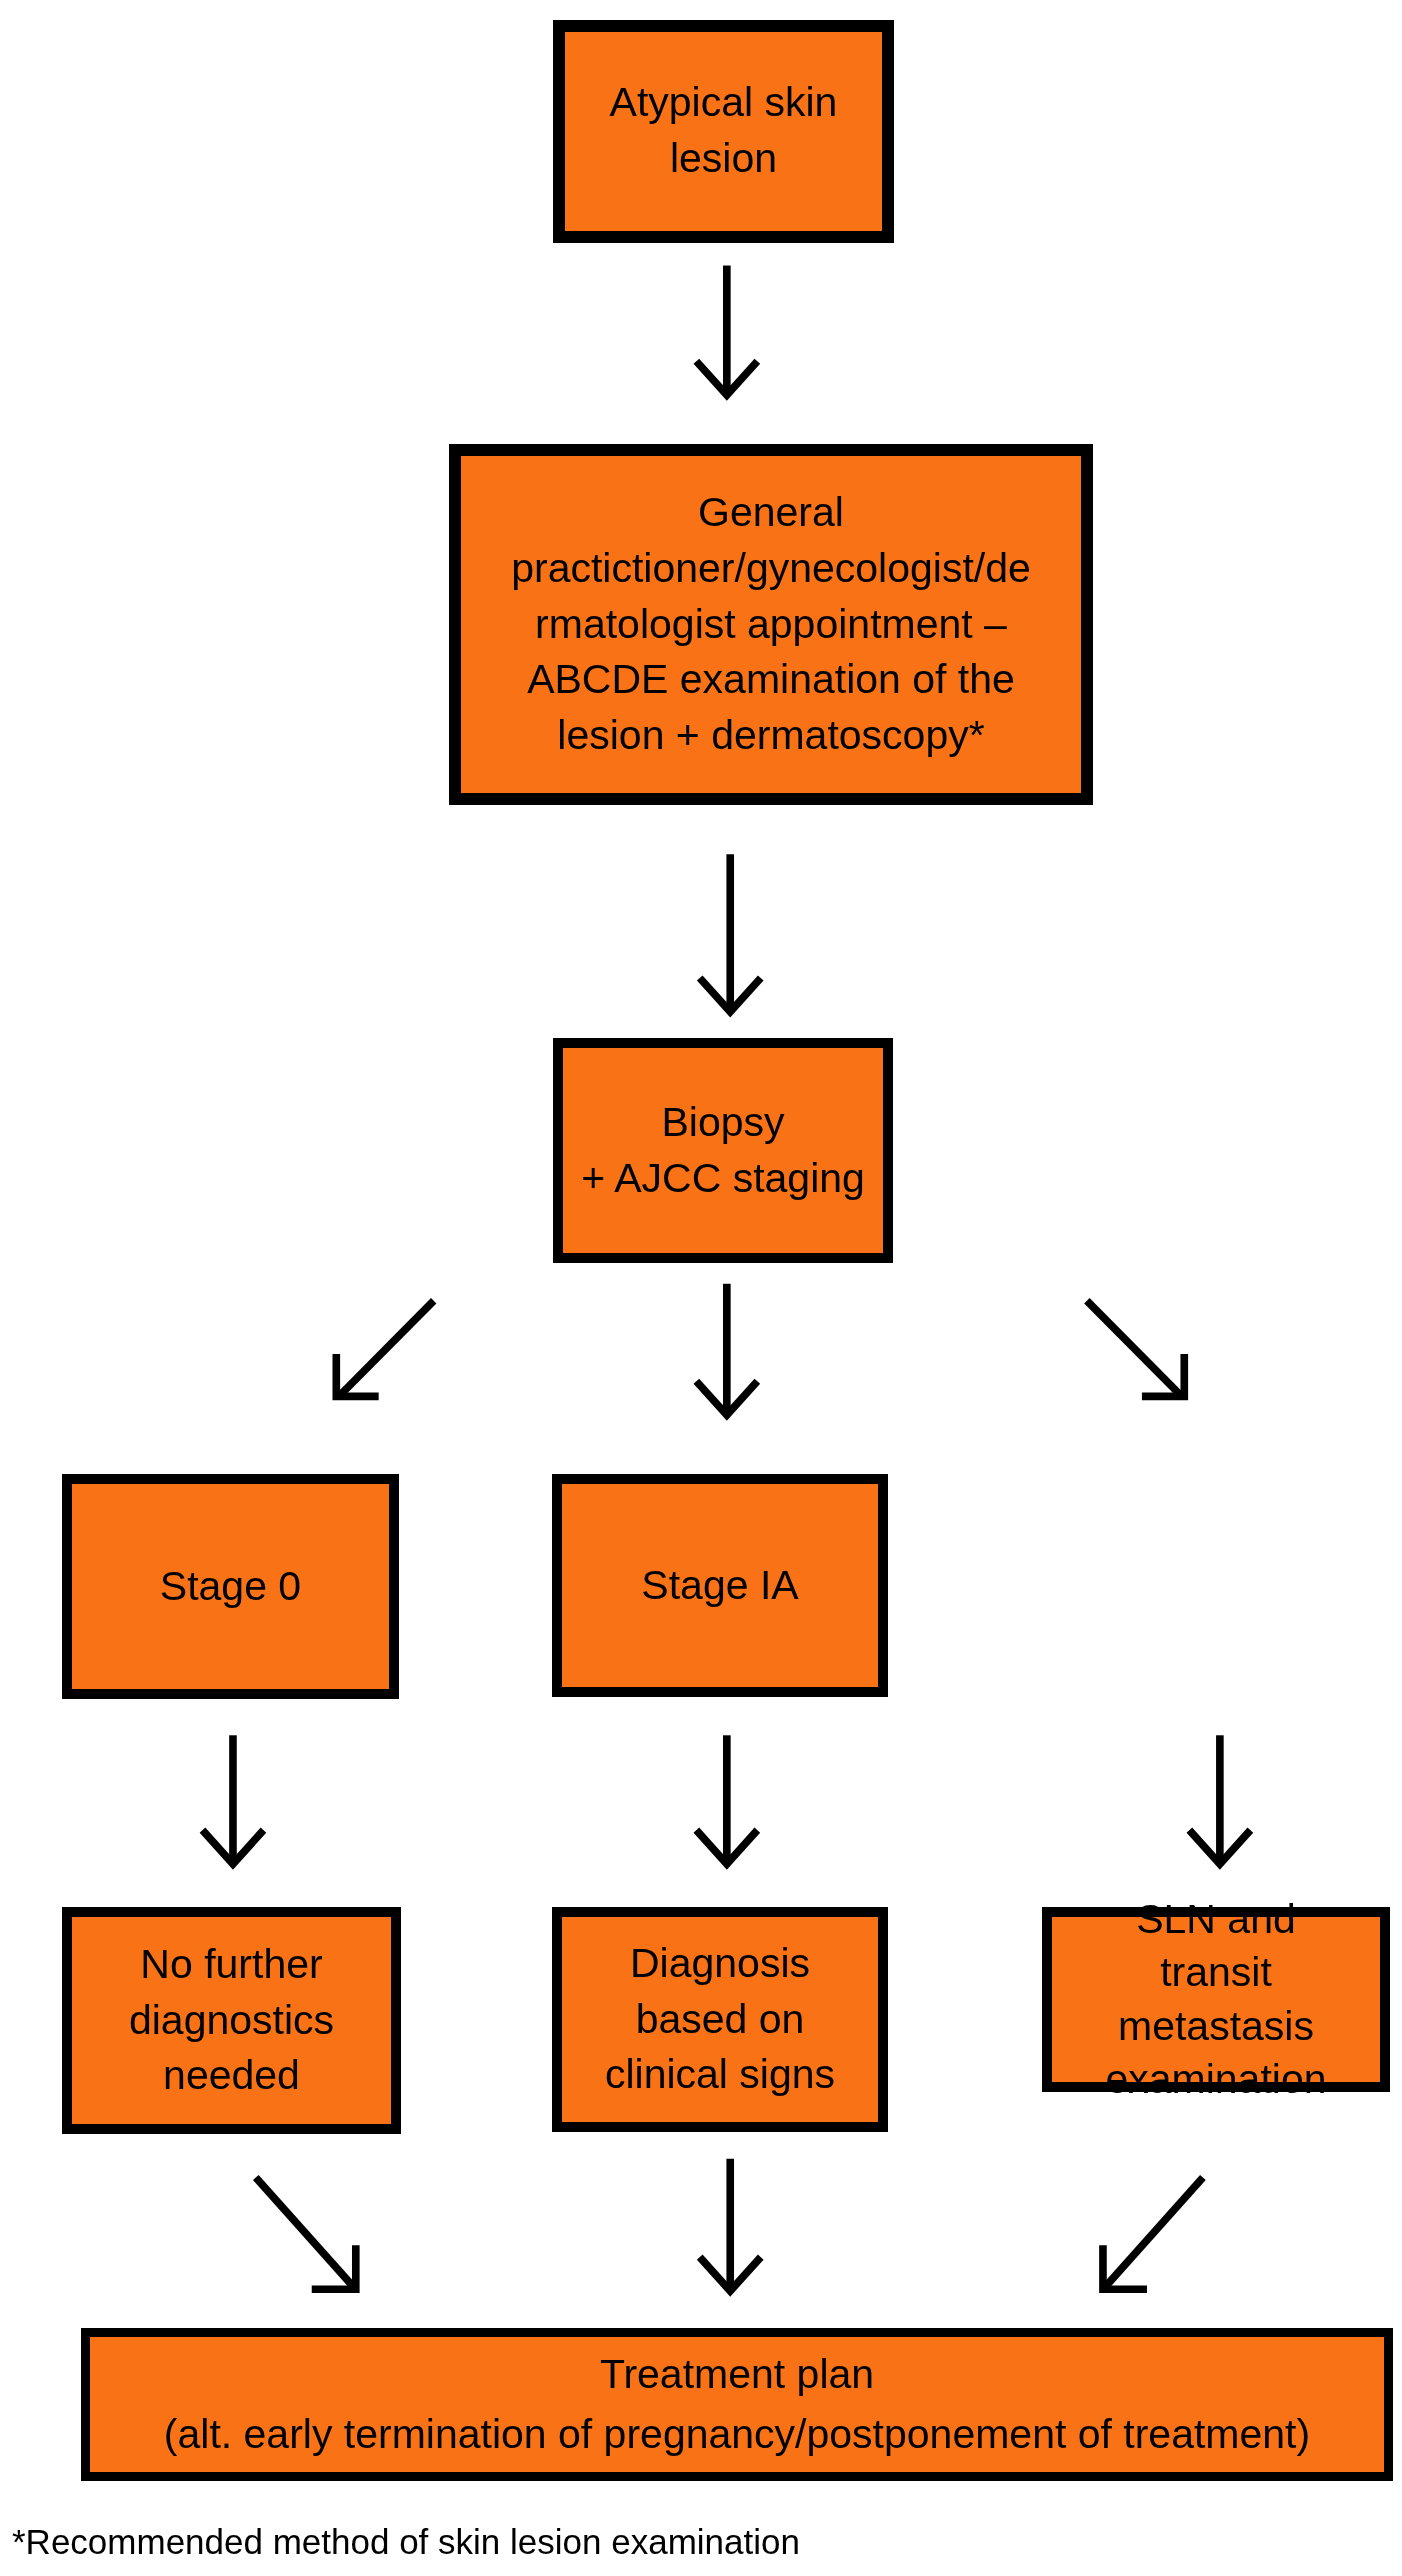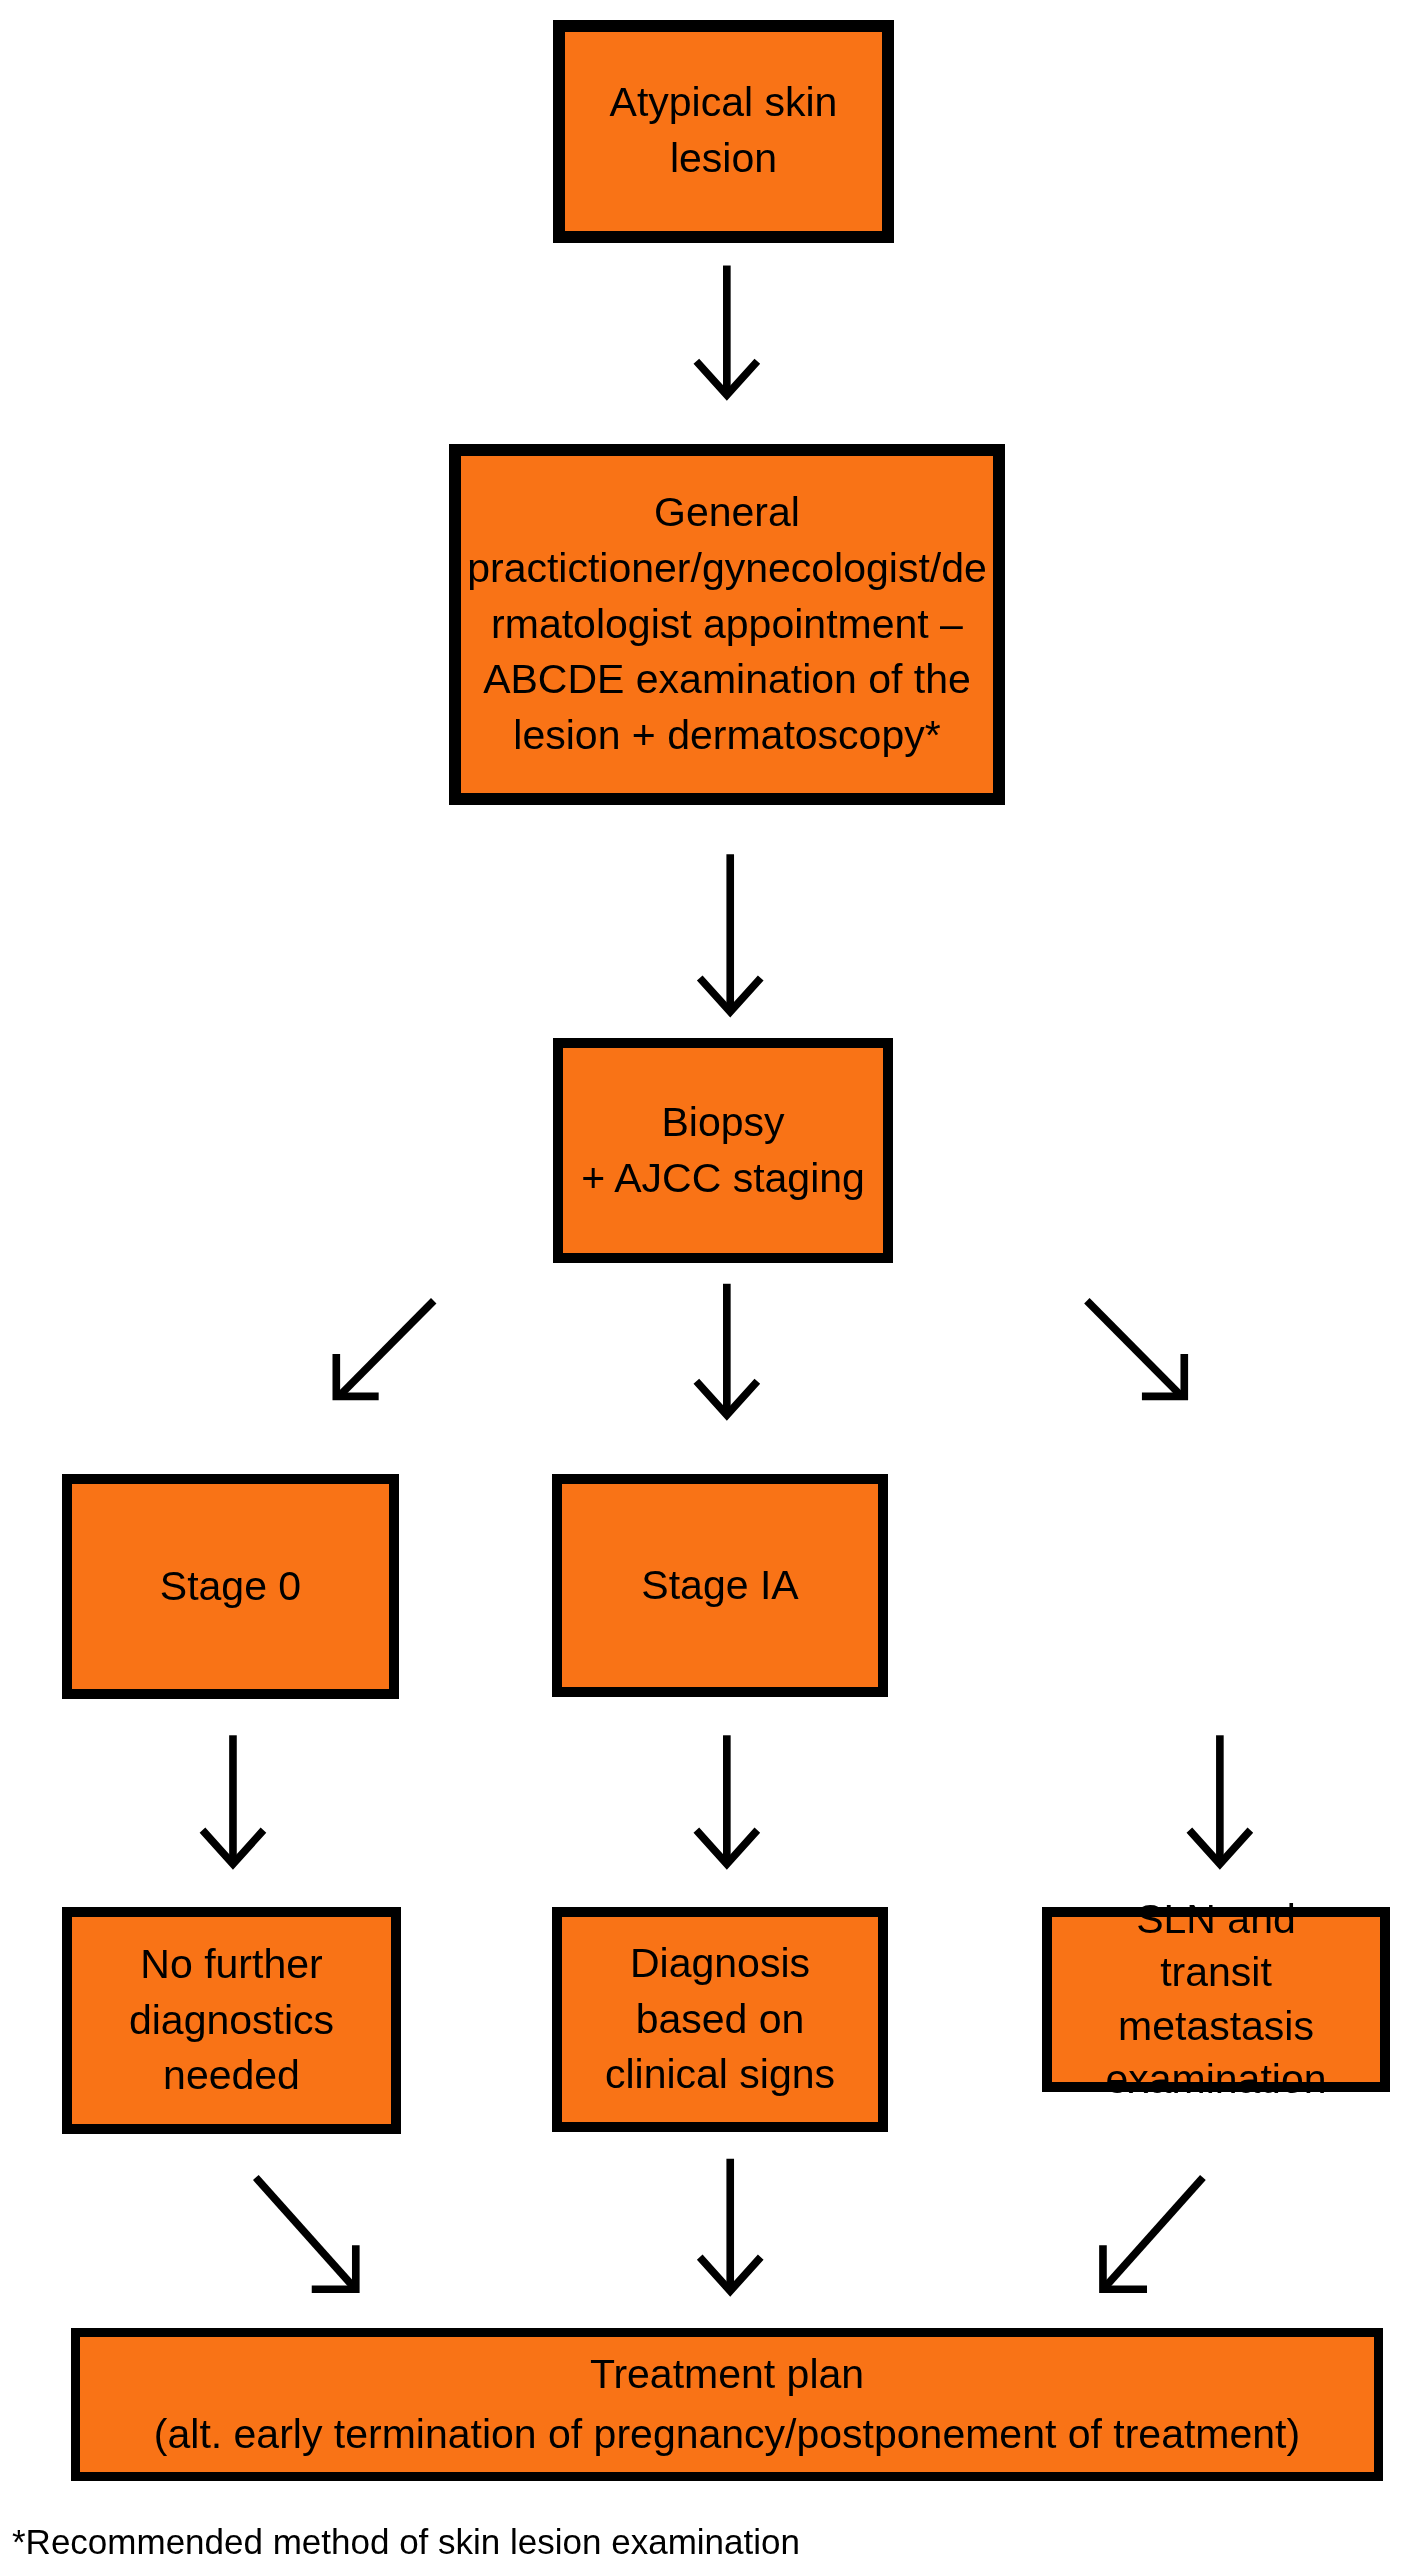--- a/index.html
+++ b/index.html
@@ -113,21 +113,21 @@
 
     <g>
       <line x1="1420" y1="2570" x2="1304" y2="2700"></line>
       <polyline points="1302,2650 1302,2702 1354,2702"></polyline>
     </g>
   </svg>
 
   <div class="node" style="left:553px;top:19.5px;width:341px;height:223px;border-width:12px;">Atypical skin
 lesion</div>
 
-  <div class="node" style="left:449px;top:444px;width:556px;height:361px;border-width:12.7px;">General
+  <div class="node" style="left:449px;top:444px;width:644px;height:361px;border-width:12.7px;">General
 practictioner/gynecologist/de
 rmatologist appointment –
 ABCDE examination of the
 lesion + dermatoscopy*</div>
 
 
   <div class="node" style="left:553px;top:1038px;width:340px;height:225px;border-width:10.2px;">Biopsy
 + AJCC staging</div>
 
   <div class="node" style="left:62px;top:1474px;width:337px;height:225px;border-width:10.2px;">Stage 0</div>
@@ -141,19 +141,19 @@
 
   <div class="node" style="left:552px;top:1907px;width:336px;height:225px;border-width:10.2px;">Diagnosis
 based on
 clinical signs</div>
 
   <div class="node" style="left:1042px;top:1907px;width:348px;height:185px;border-width:10.2px;line-height:1.3;">SLN and
 transit
 metastasis
 examination</div>
 
-  <div class="node" style="left:71px;top:2328px;width:1312px;height:153px;border-width:9.3px;line-height:1.45;">Treatment plan
+  <div class="node" style="left:81px;top:2328px;width:1312px;height:153px;border-width:9.3px;line-height:1.45;">Treatment plan
 (alt. early termination of pregnancy/postponement of treatment)</div>
 
   <div class="footnote" style="left:12px;top:2518px;">*Recommended method of skin lesion examination</div>
 
 </div>
 
 
 </body></html>

